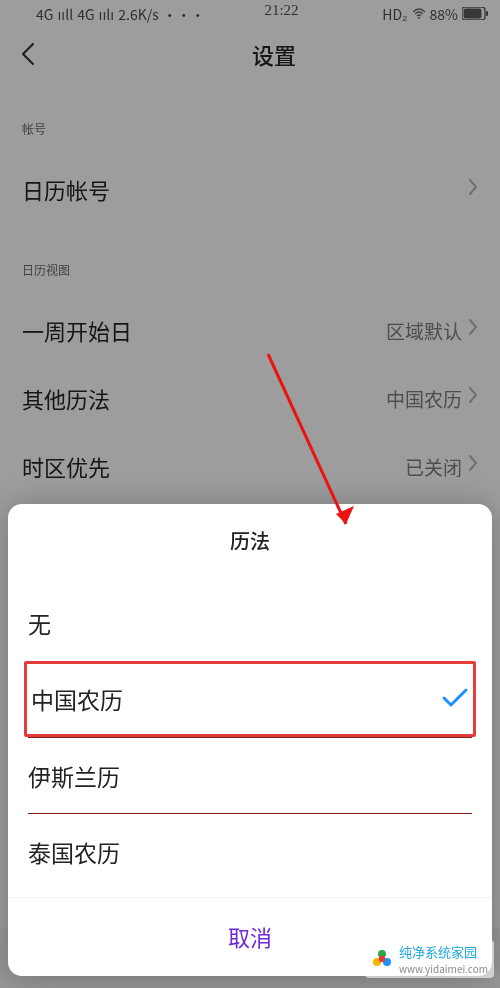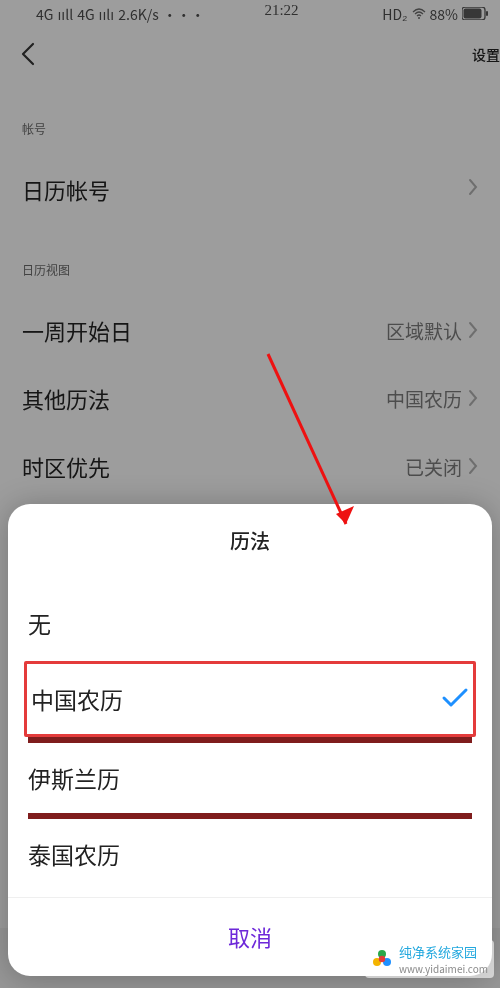--- a/index.html
+++ b/index.html
@@ -7,51 +7,51 @@
   body { background: #f2f2f2; position: relative; }
 
   .status-bar {
     height: 26px; display: flex; justify-content: space-between;
     padding: 2px 12px 0; font-size: 14px; color: #4a4a4a;
   }
   .status-left, .status-right { display: flex; gap: 4px; align-items: center; margin-left: 24px; }
 
   .nav-bar { height: 56px; position: relative; display: flex; align-items: center; }
   .back-btn { position: absolute; left: 18px; top: 14px; cursor: pointer; }
-  .nav-title { width: 100%; text-align: right; font-size: 14px; font-weight: 500; color: #222; padding-left: 48px; }
+  .nav-title { width: 100%; text-align: center; font-size: 22px; font-weight: 500; color: #222; padding-left: 48px; }
 
   .content { padding: 0 22px; }
   .section-title { font-size: 12px; color: #666; margin-top: 38px; margin-bottom: 18px; }
   .row {
     display: flex; justify-content: space-between; align-items: center;
     height: 68px; cursor: pointer; gap: 12px;
   }
   .row-label { font-size: 22px; color: #222; }
-  .row-right { display: flex; align-items: flex-end; gap: 6px; }
+  .row-right { display: flex; align-items: flex-start; gap: 6px; }
   .row-value { font-size: 19px; color: #777; }
   .chevron { color: #aaa; }
 
   
   .scrim {
     position: absolute; inset: 0; background: rgba(0,0,0,0.35);
   }
 
   
   .sheet {
     position: absolute; left: 8px; right: 8px; top: 504px;
-    background: #fff; border-radius: 22px;
+    background: #fff; border-radius: 14px;
     box-shadow: 0 2px 30px rgba(0,0,0,.25);
     padding-bottom: 14px;
   }
   .sheet-title { text-align: center; font-size: 20px; font-weight: 500; padding: 22px 0 30px; color: #222; }
   .options { padding: 0 20px; }
   .option {
     height: 76px; display: flex; align-items: center; justify-content: space-between;
     font-size: 23px; color: #222; cursor: pointer;
-    border-top: 6px solid #7f1d1d;
+    border-top: 1px solid #7f1d1d;
   }
   .option.first { border-top: none; }
   .option.highlight { border: 3px solid #e43b3b; border-radius: 2px; margin: 0 -4px; padding: 0 4px; height: 76px; }
   .check { color: #1e90ff; }
   .cancel {
     text-align: center; font-size: 22px; color: #6d28d9; padding: 22px 0 10px;
     border-top: 1px solid #efefef; margin-top: 8px; cursor: pointer;
   }
 
   

